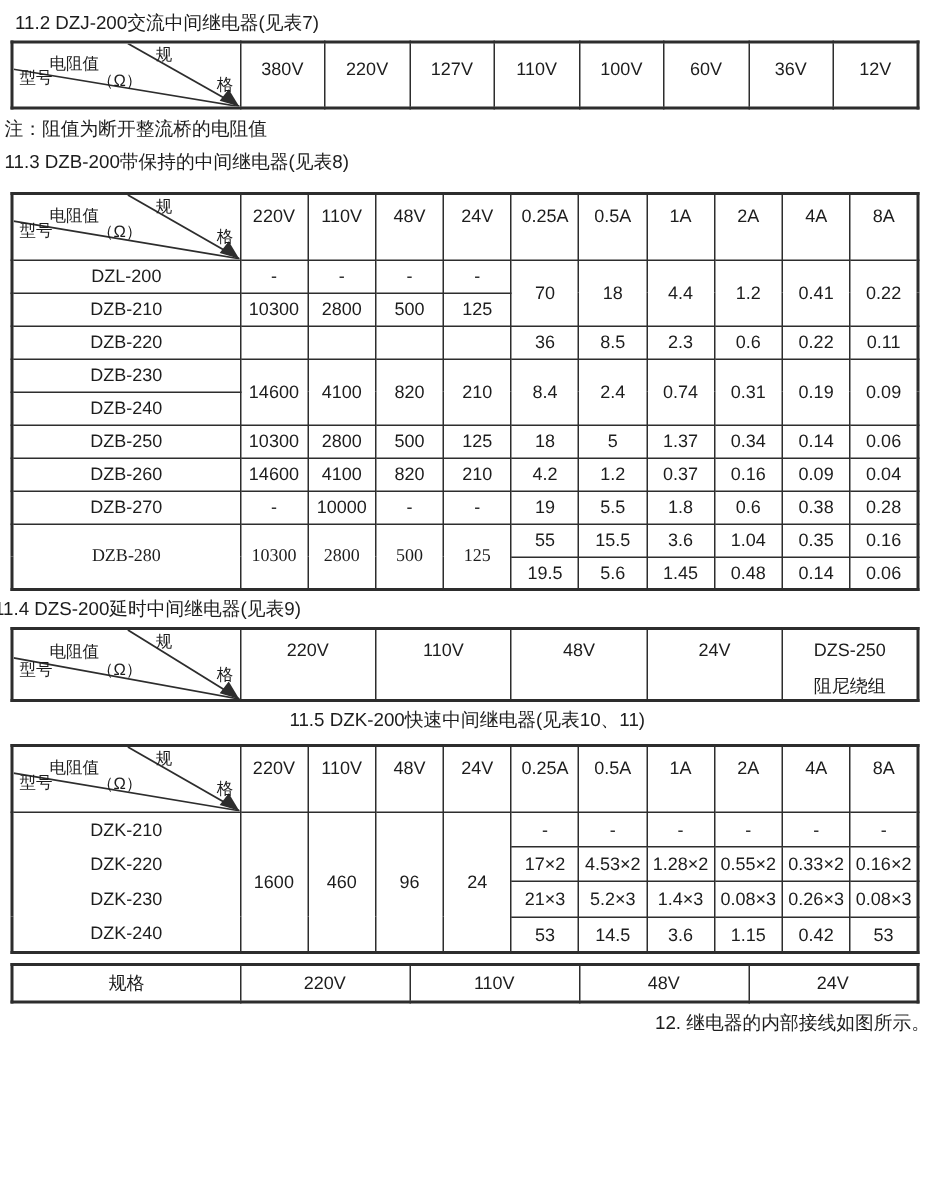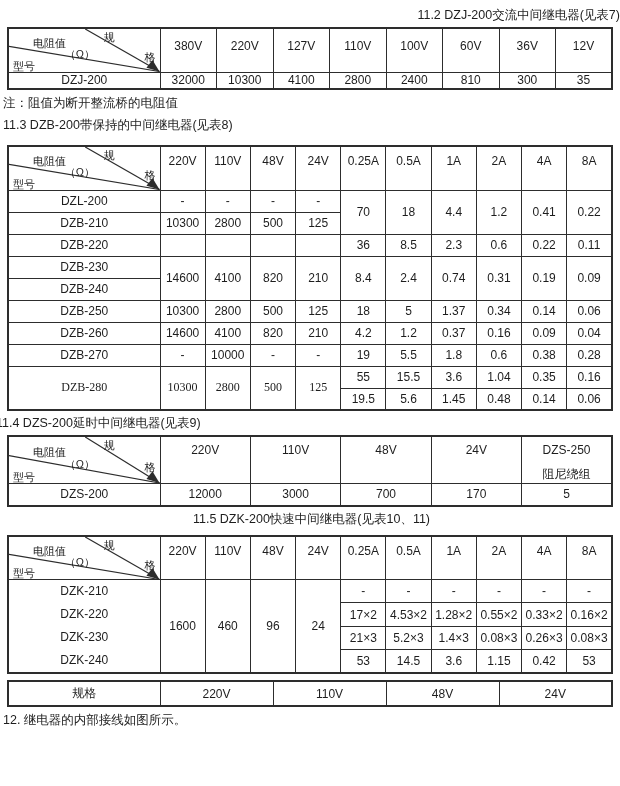--- a/index.html
+++ b/index.html
@@ -2,26 +2,26 @@
 <html><head>
 <meta charset="utf-8">
 <style>
   * { box-sizing: border-box; }
   html,body { margin:0; padding:0; }
   body {
     width:620px; height:786px; overflow:hidden; background:#ffffff;
     color:#1d1d1d; font-family:"Liberation Sans","DejaVu Sans",sans-serif;
   }
   .sec { font-size:12.5px; line-height:14px; white-space:nowrap; }
-  .t-11-2 { margin:8px 0 0 10px;text-align:right; }
+  .t-11-2 { margin:8px 0 0 10px; }
   .note   { margin:6px 0 0 3px; }
   .t-11-3 { margin:8px 0 0 3px; }
   .t-11-4 { margin:5px 0 0 -4px; }
   .t-11-5 { margin:5px 0 0 3px;text-align:center; }
-  .footer { margin:6px 0 0 3px; }
+  .footer { margin:6px 0 0 3px;text-align:right; }
 
   table.tbl {
     border-collapse:collapse; table-layout:fixed;
     margin-left:7px; width:606px; border:2px solid #2d2d2d;
   }
   .tbl-t1 { margin-top:5px; }
   .tbl-t2 { margin-top:13px; }
   .tbl-t3 { margin-top:5px; }
   .tbl-t4 { margin-top:9px; }
   .tbl-t5 { margin-top:6px; }
@@ -46,21 +46,21 @@
   td.modelcell div { height:23px; line-height:23px; }
 
   
   td.diag { position:relative; }
   td.diag svg { position:absolute; left:0; top:0; width:100%; height:100%; display:block; }
   td.diag span { position:absolute; font-size:11px; line-height:12px; white-space:nowrap; }
   .l-gui { top:2px;  left:63%; }
   .l-ge  { top:52%;  right:4px; }
   .l-dzz { top:19%;  left:16%; }
   .l-ohm { top:45%;  left:37%; }
-  .l-xh  { bottom:0; left:4px; }
+  .l-xh  { bottom:13px; left:4px; }
 </style>
 </head>
 <body>
 
 <div class="sec t-11-2">11.2 DZJ-200交流中间继电器(见表7)</div>
 
 <table class="tbl tbl-t1">
   <colgroup>
       <col style="width:152px">
       <col>
@@ -88,31 +88,20 @@
     </td>
     <td class="hc">380V</td>
     <td class="hc">220V</td>
     <td class="hc">127V</td>
     <td class="hc">110V</td>
     <td class="hc">100V</td>
     <td class="hc">60V</td>
     <td class="hc">36V</td>
     <td class="hc">12V</td>
   </tr>
-  <tr class="r17">
-    <td>DZJ-200</td>
-    <td>32000</td>
-    <td>10300</td>
-    <td>4100</td>
-    <td>2800</td>
-    <td>2400</td>
-    <td>810</td>
-    <td>300</td>
-    <td>35</td>
-  </tr>
 </tbody>
   </table>
 
 <div class="sec note">注：阻值为断开整流桥的电阻值</div>
 
 <div class="sec t-11-3">11.3 DZB-200带保持的中间继电器(见表8)</div>
 
 <table class="tbl tbl-t2">
   <colgroup>
       <col style="width:152px">
@@ -291,28 +280,20 @@
     </td>
     <td class="hc">220V</td>
     <td class="hc">110V</td>
     <td class="hc">48V</td>
     <td class="hc">24V</td>
     <td class="hc hc2">
       <div>DZS-250</div>
       <div class="ln2">阻尼绕组</div>
     </td>
   </tr>
-  <tr class="r22">
-    <td>DZS-200</td>
-    <td>12000</td>
-    <td>3000</td>
-    <td>700</td>
-    <td>170</td>
-    <td>5</td>
-  </tr>
 </tbody>
   </table>
 
 <div class="sec t-11-5">11.5 DZK-200快速中间继电器(见表10、11)</div>
 
 <table class="tbl tbl-t4">
   <colgroup>
       <col style="width:152px">
       <col>
       <col>

